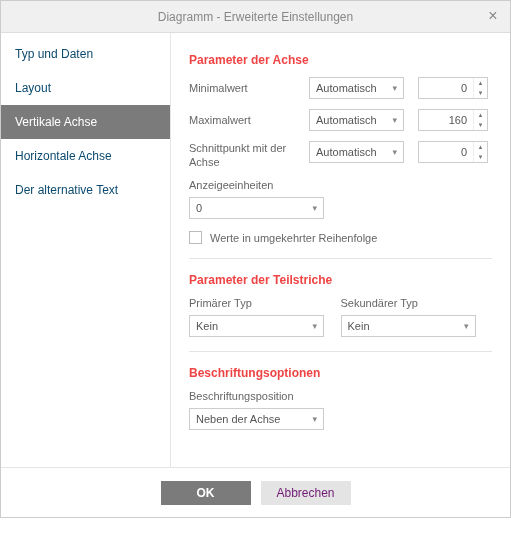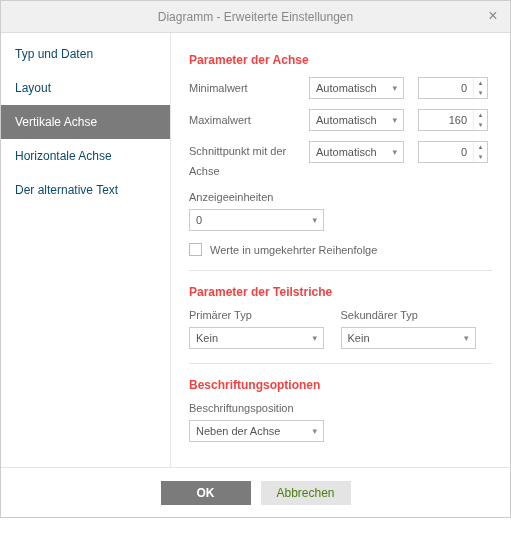--- a/index.html
+++ b/index.html
@@ -138,21 +138,21 @@
     gap:10px;
     background:#fff;
   }
   .btn {
     min-width:90px;height:24px;
     display:flex;align-items:center;justify-content:center;
     font-size:12px;cursor:pointer;
     border:none;
   }
   .btn.primary { background:#7b7b7b;color:#fff;font-weight:bold; }
-  .btn.secondary { background:#e4e4e4;color:#4d7c0f; }
+  .btn.secondary { background:#e4e4e4;color:#701a75; }
 </style>
 </head>
 <body>
 
 <div class="dialog">
   <div class="titlebar">
     <span>Diagramm - Erweiterte Einstellungen</span>
     <div class="close">×</div>
   </div>
 
@@ -194,21 +194,21 @@
         <div class="numbox" style="width:70px">
           <div class="val">160</div>
           <div class="spin">
               <div>▴</div>
               <div>▾</div>
             </div>
         </div>
       </div>
 
       <div class="row" style="align-items:flex-start">
-        <div class="label" style="line-height:20px">Schnittpunkt mit der Achse</div>
+        <div class="label" style="line-height:14px">Schnittpunkt mit der Achse</div>
         <div class="select" style="width:95px">
           <span>Automatisch</span>
           <span class="chev">▾</span>
         </div>
         <div style="width:14px"></div>
         <div class="numbox" style="width:70px">
           <div class="val">0</div>
           <div class="spin">
               <div>▴</div>
               <div>▾</div>

